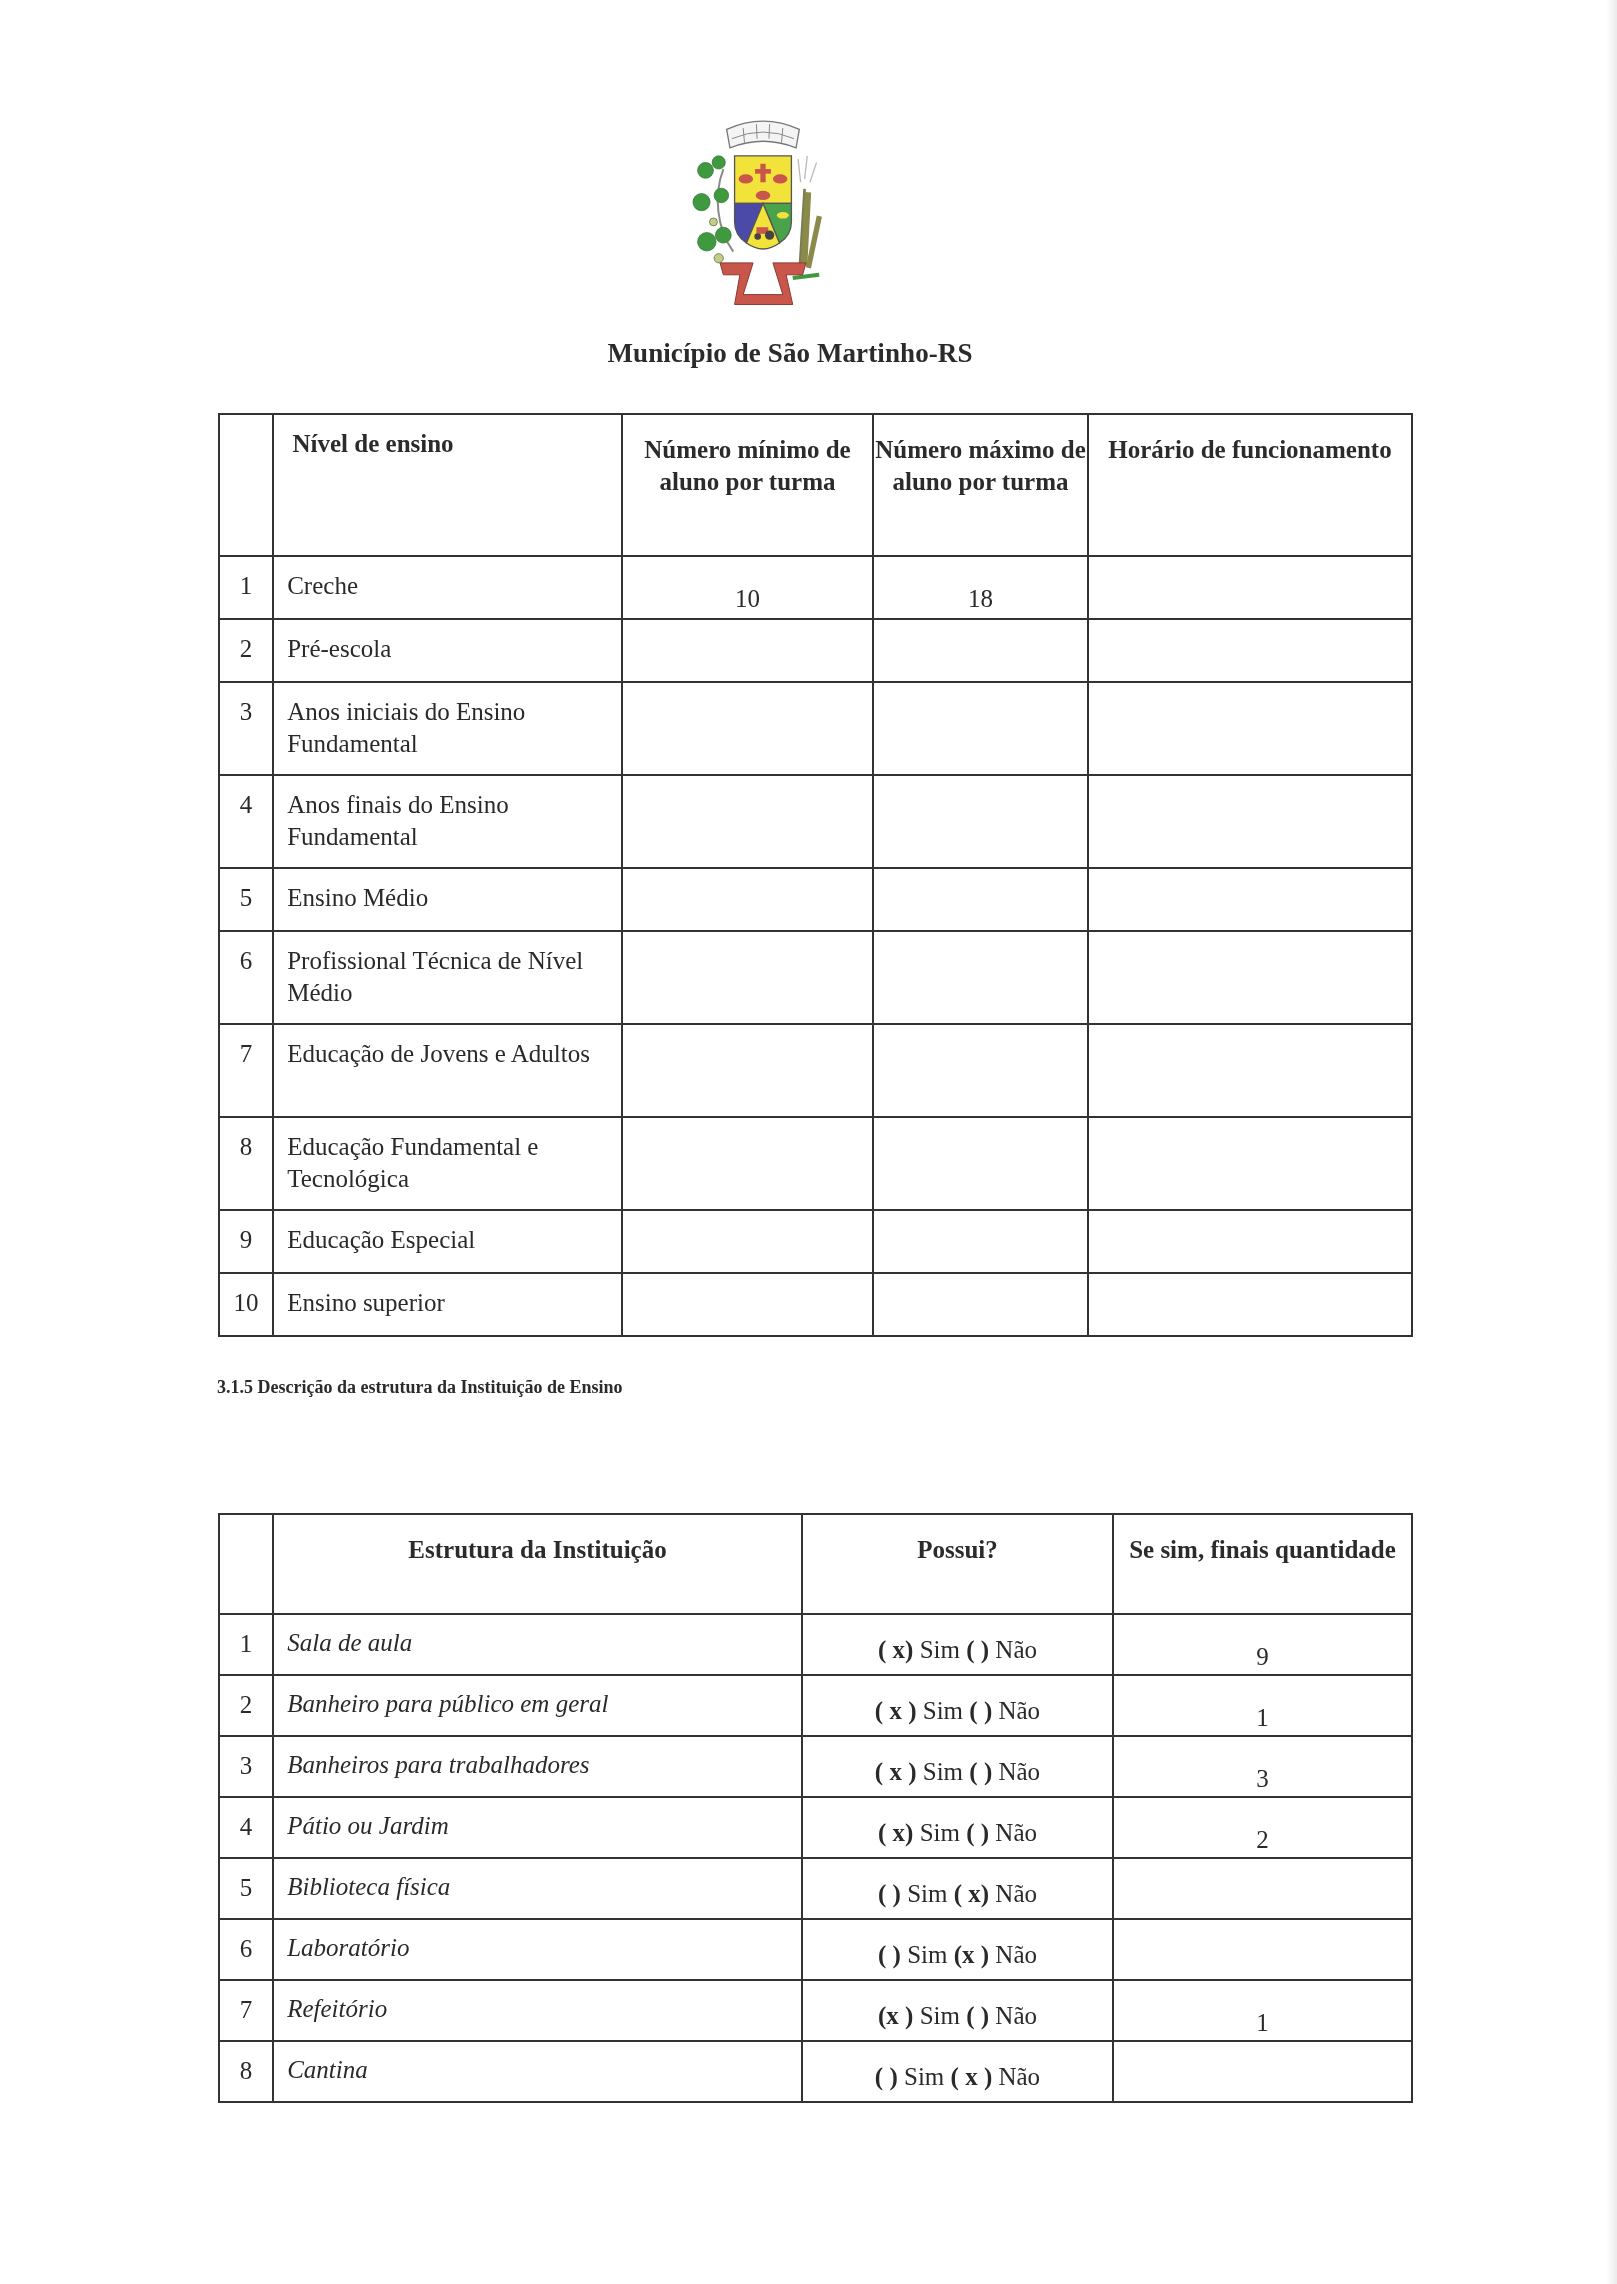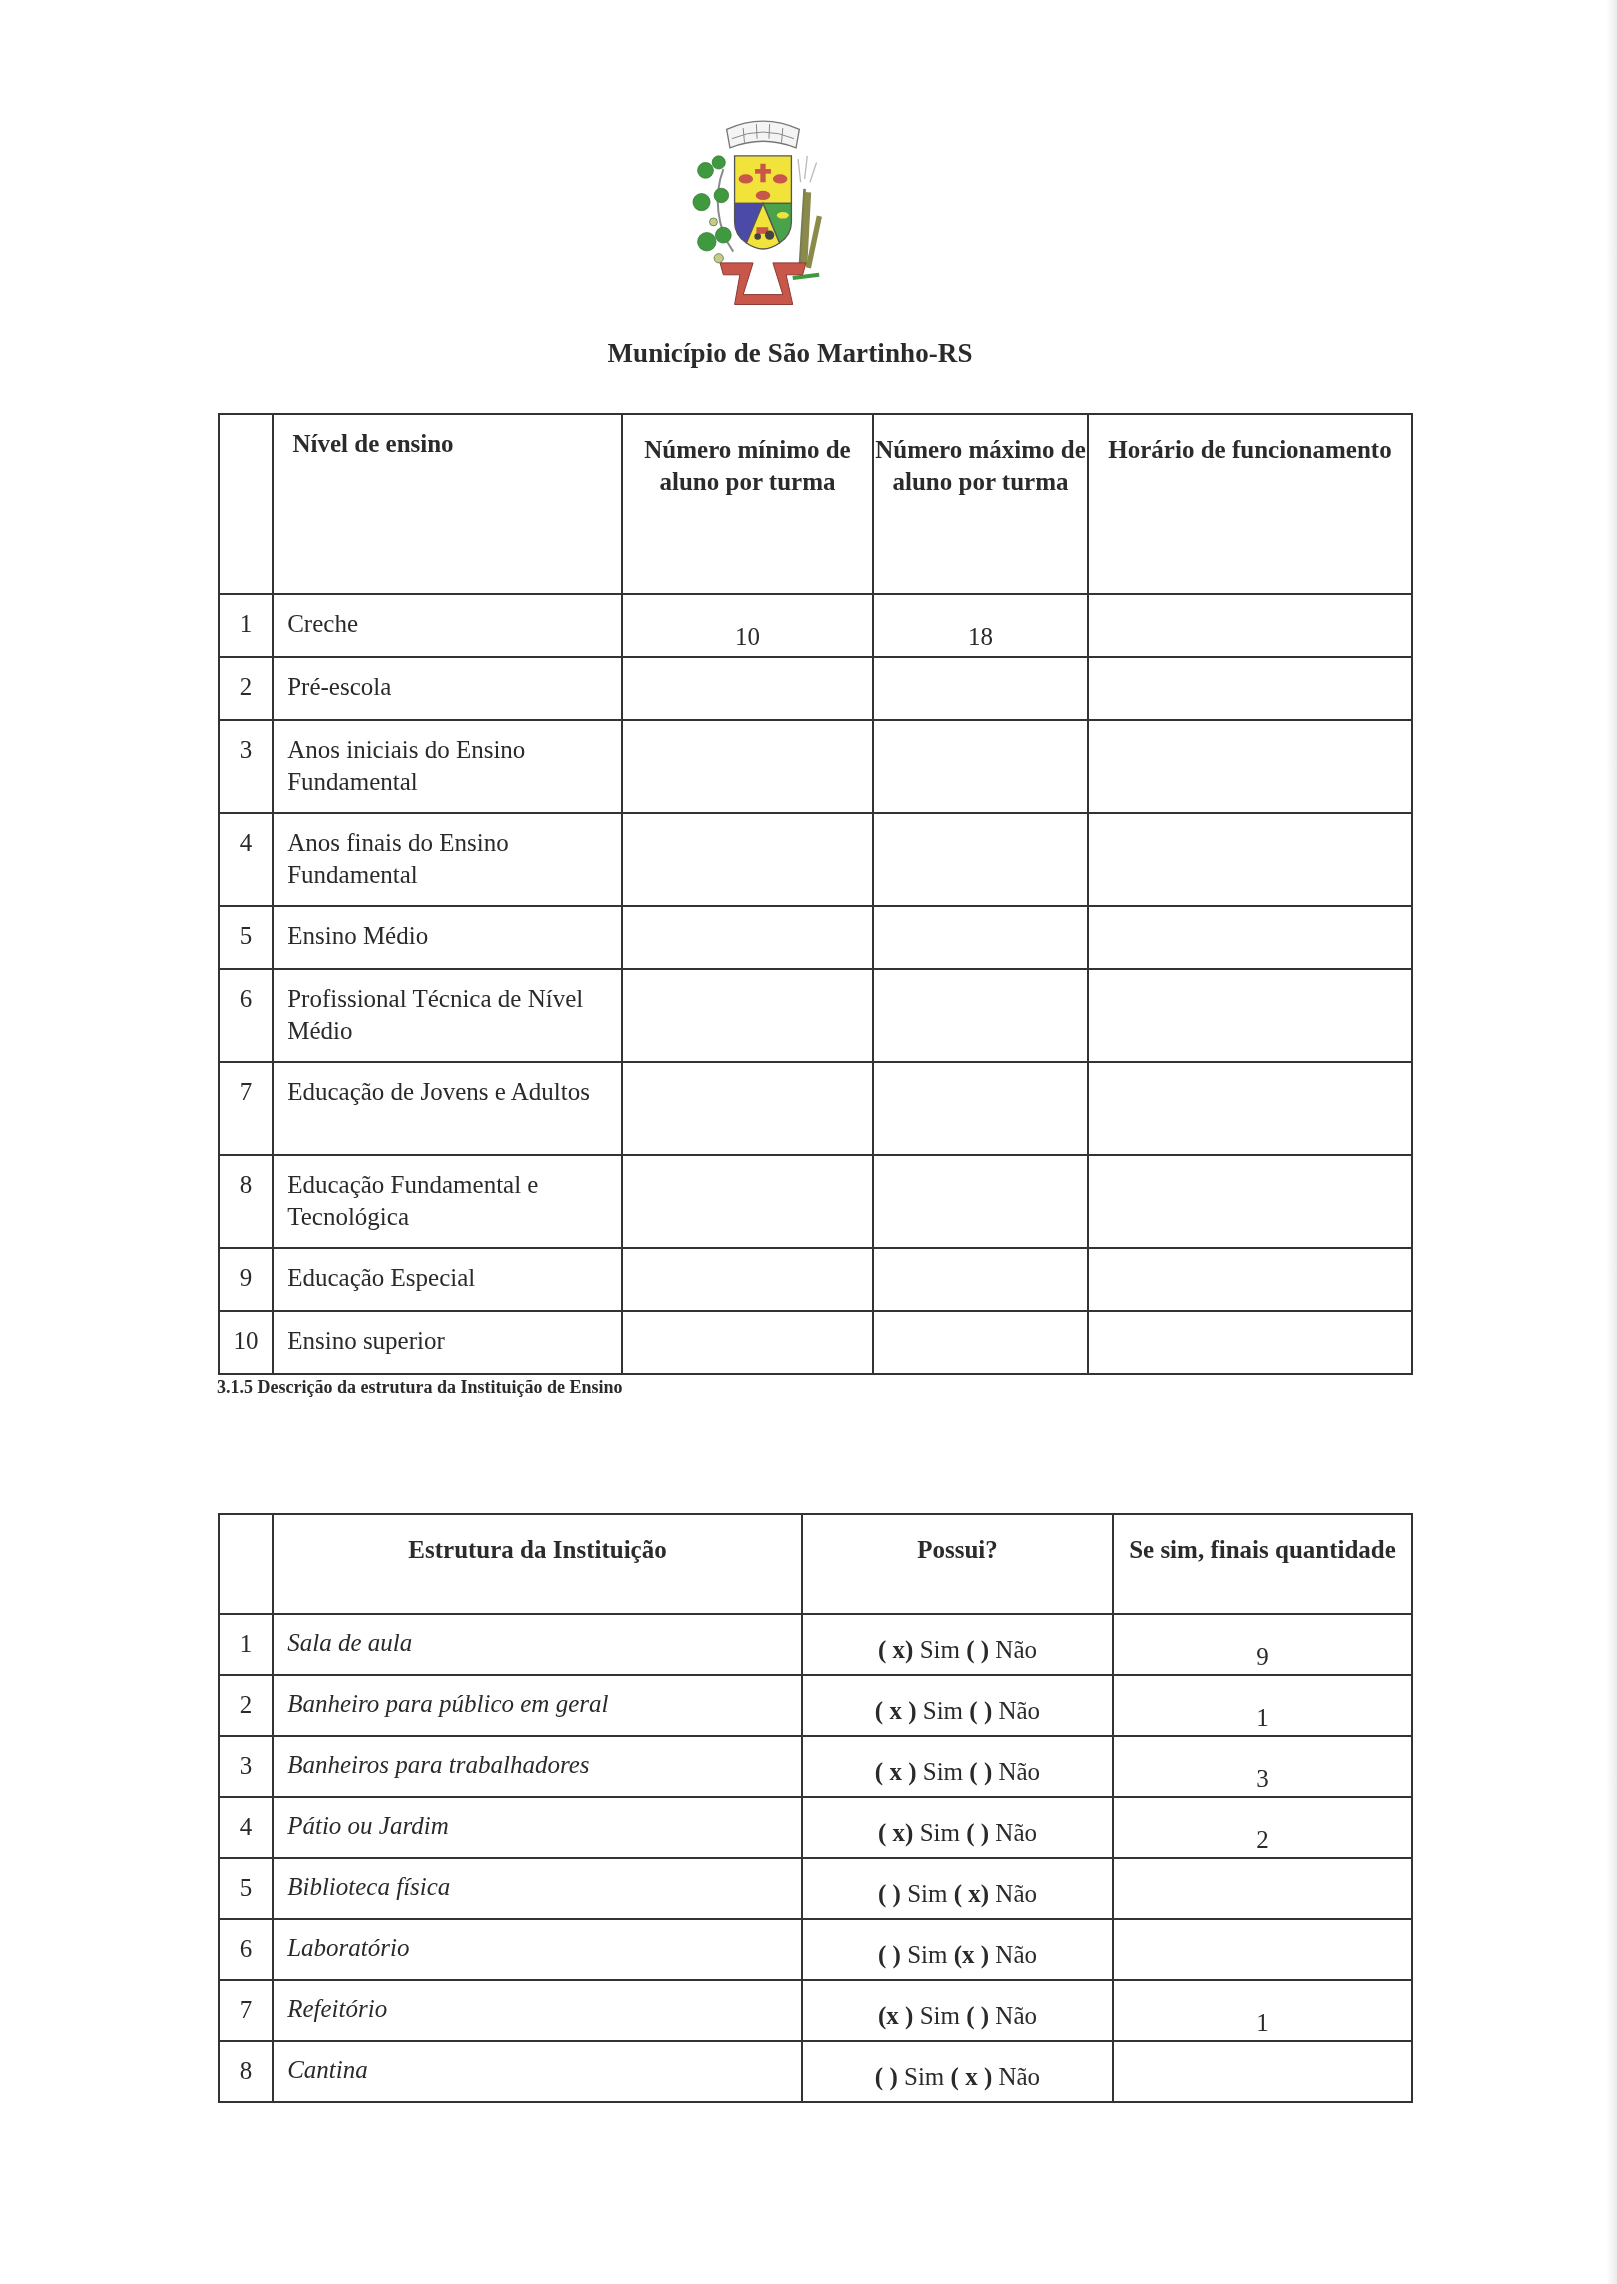--- a/index.html
+++ b/index.html
@@ -44,21 +44,21 @@
   .head-center { padding-top: 18.5px !important; }
   .value-cell { text-align: center; }
 
   
   #table-levels { left: 218px; top: 413px; width: 1193px; }
   #table-levels col.c0 { width: 54px; }
   #table-levels col.c1 { width: 349px; }
   #table-levels col.c2 { width: 251px; }
   #table-levels col.c3 { width: 215px; }
   #table-levels col.c4 { width: 324px; }
-  #table-levels thead tr { height: 180px; margin-top: 47px; }
+  #table-levels thead tr { height: 142px; margin-top: 47px; }
   #table-levels tbody tr.one-line { height: 63px; }
   #table-levels tbody tr.two-line { height: 93px; }
   #table-levels .value-cell { padding-top: 26.4px; }
 
   .section-heading {
     position: absolute; left: 217px; top: 1377px;
     font-weight: bold; font-size: 18px; color: #2b2b2b;
   }
 
   

